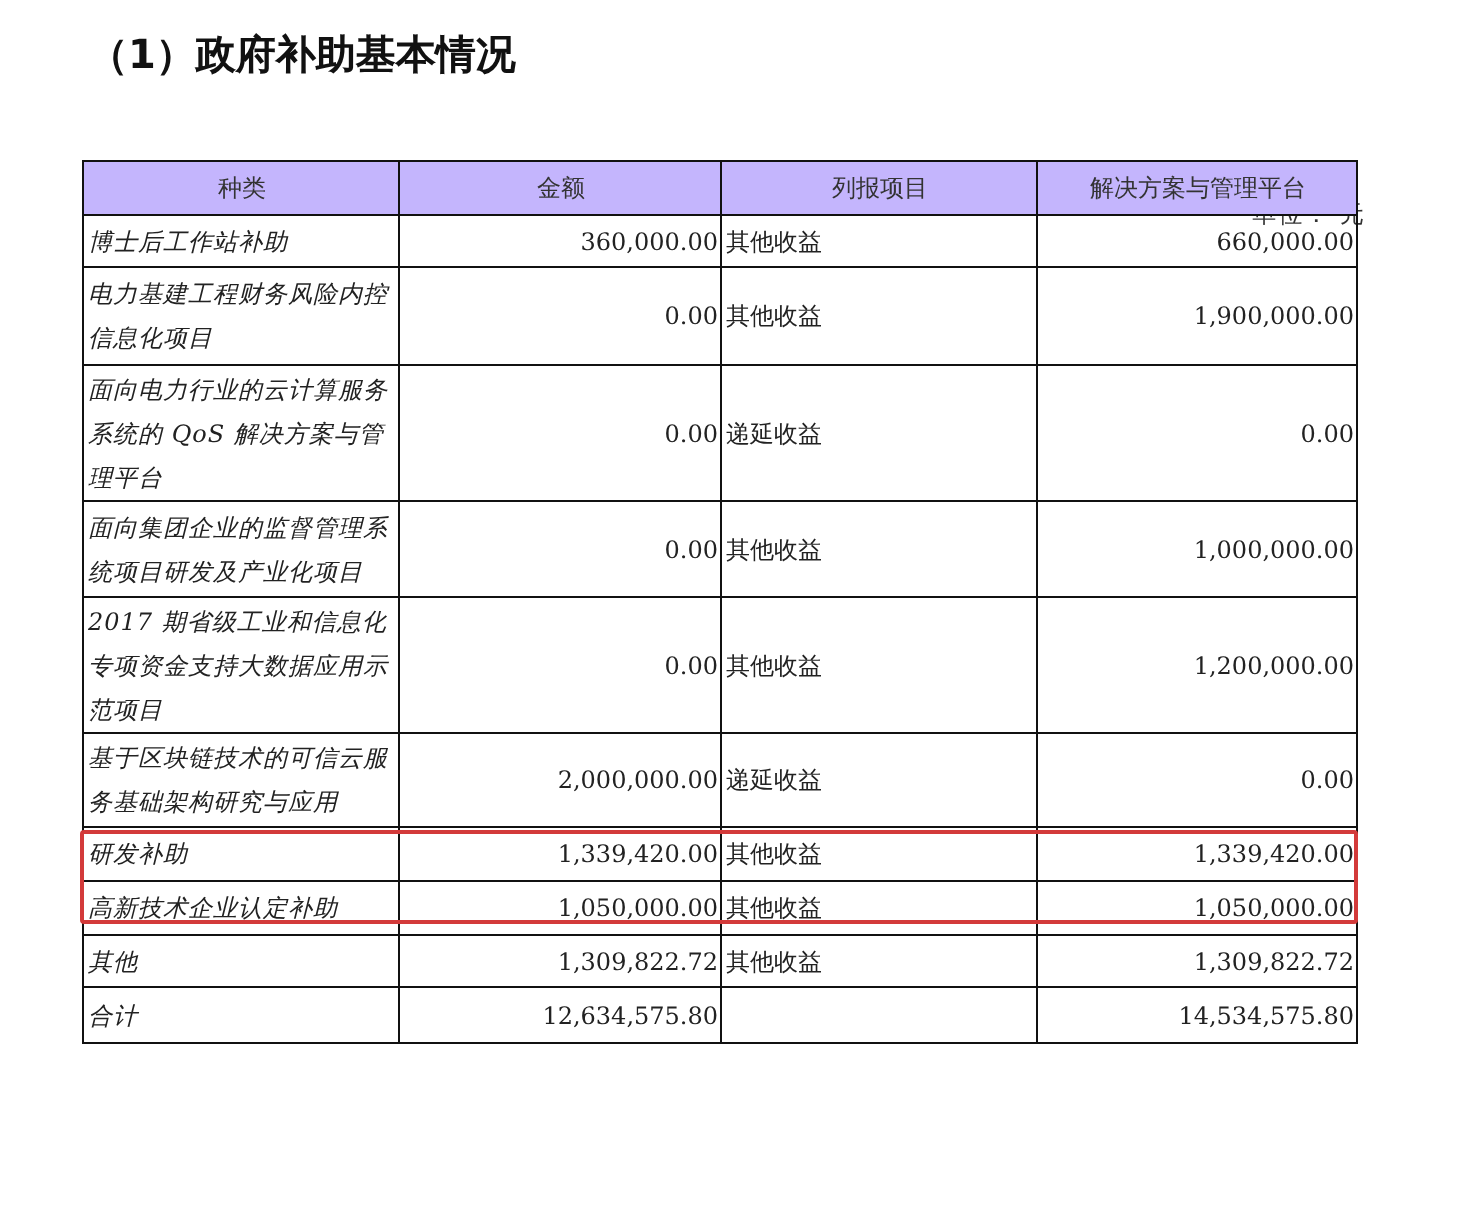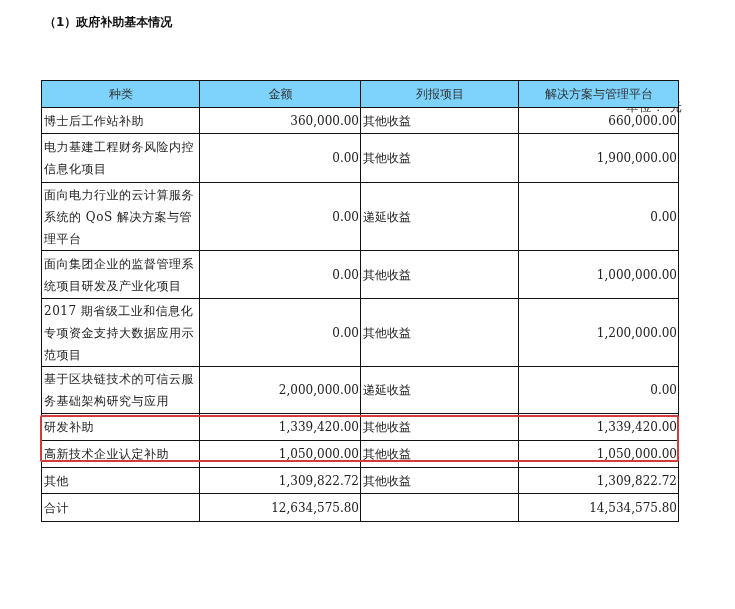--- a/index.html
+++ b/index.html
@@ -4,38 +4,38 @@
 <style>
   html, body { margin: 0; padding: 0; background: #ffffff; }
   body {
     width: 735px; height: 609px; position: relative; overflow: hidden;
     font-family: "DejaVu Serif", "Liberation Serif", serif;
     color: #1a1a1a;
   }
   .title {
     position: absolute; left: 44px; top: 14px;
     font-family: "DejaVu Sans", "Liberation Sans", sans-serif;
-    font-weight: bold; font-size: 12px; color: #111;
+    font-weight: bold; font-size: 20px; color: #111;
   }
   .unit {
     position: absolute; right: 52px; top: 60px;
     font-size: 12px; color: #333; letter-spacing: 1px; margin-top: 39px;
   }
   table {
     position: absolute; left: 41px; top: 80px;
     border-collapse: collapse; table-layout: fixed;
     width: 637px; font-size: 12px;
   }
   col.c1 { width: 158px; } col.c2 { width: 161px; }
   col.c3 { width: 158px; } col.c4 { width: 160px; }
   th, td { border: 1px solid #111; padding: 0 1px 0 2px; line-height: 22px; }
-  th { background: #7dd3fc; font-weight: normal; text-align: center; height: 26px; color: #333; }
+  th { background: #c4b5fd; font-weight: normal; text-align: center; height: 26px; color: #333; }
   td { vertical-align: middle; color: #222; }
   td.num { text-align: right; padding-right: 1px; }
-  td.name { padding-left: 2px; letter-spacing: 0.5px; }
+  td.name { padding-left: 2px; letter-spacing: 0.5px; font-style: italic; }
   .highlight-box {
     position: absolute; left: 40px; top: 415px; width: 635px; height: 43px;
     border: 2px solid #d33a3a; border-radius: 2px; pointer-events: none;
   }
 </style>
 </head>
 <body>
 
 <div class="title">（1）政府补助基本情况</div>
 <div class="unit">单位：  元</div>

